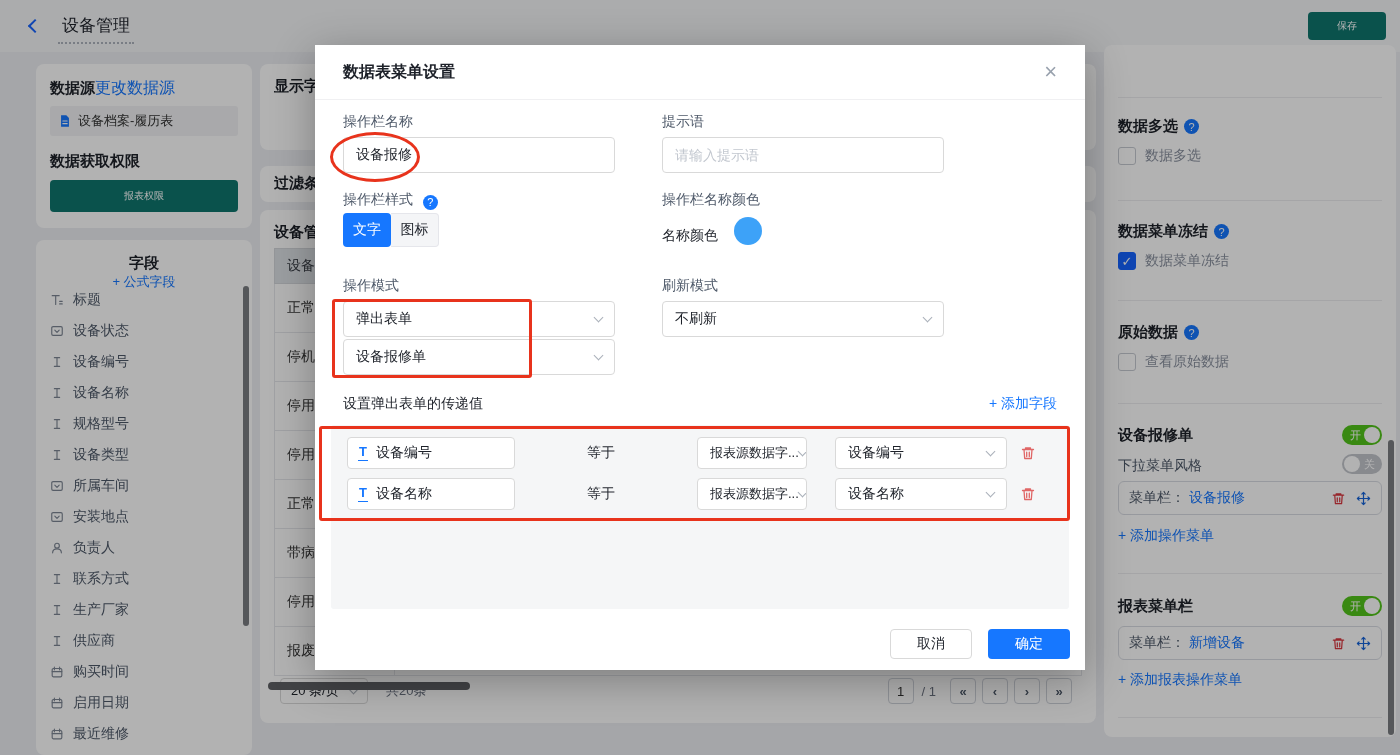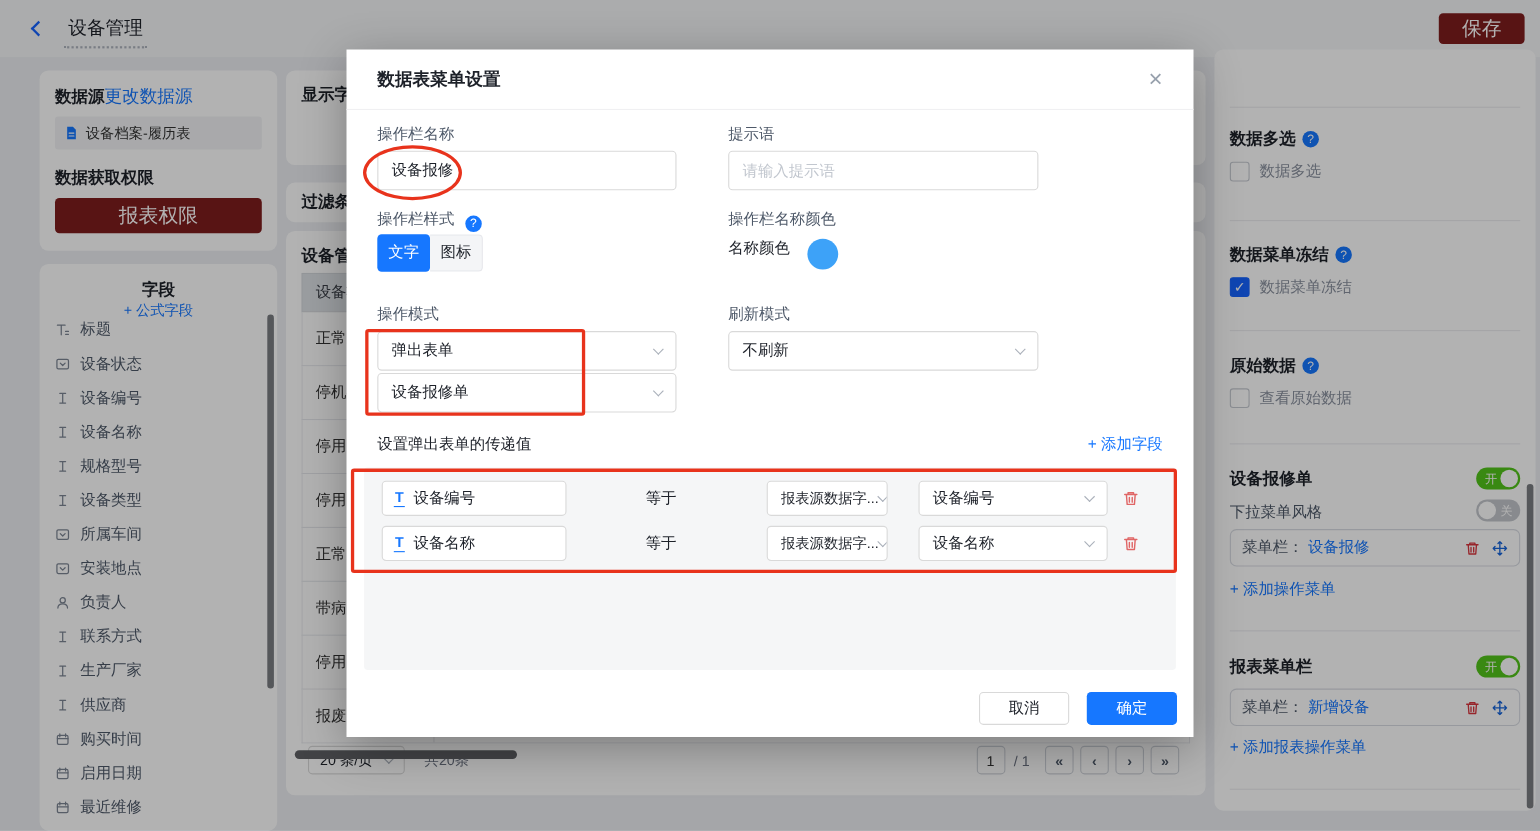--- a/index.html
+++ b/index.html
@@ -5,21 +5,21 @@
   * { margin:0; padding:0; box-sizing:border-box; }
   body { font-family:"Liberation Sans","DejaVu Sans",sans-serif; background:#9b9da2; }
   .stage { position:relative; width:1400px; height:755px; overflow:hidden; background:#eceef2; }
 
   
   .topbar { position:absolute; left:0; top:0; width:1400px; height:52px; background:#f5f6f8; z-index:1; }
   .back-chev { position:absolute; left:30px; top:21px; width:10px; height:10px;
     border-left:2.5px solid #1664ff; border-bottom:2.5px solid #1664ff; transform:rotate(45deg); cursor:pointer; }
   .page-title { position:absolute; left:58px; top:14px; font-size:17px; color:#1d2129;
     padding:0 4px 5px 4px; border-bottom:2px dotted #aeb4bd; }
-  .btn-primary { background:#7f1d1d; color:#fff; border:none; border-radius:4px; font-size:18px;
+  .btn-primary { background:#0f766e; color:#fff; border:none; border-radius:4px; font-size:10px;
     display:flex; align-items:center; justify-content:center; cursor:pointer; font-family:inherit; }
   .save-btn { position:absolute; right:14px; top:12px; width:78px; height:28px; }
 
   
   .card { position:absolute; background:#fff; border-radius:8px; z-index:1; }
   .link { color:#1677ff; cursor:pointer; }
   .sec-title { font-size:15px; font-weight:bold; color:#1d2129; }
   .help { display:inline-flex; width:15px; height:15px; border-radius:50%; background:#1677ff; color:#fff;
     font-size:11px; align-items:center; justify-content:center; margin-left:6px; vertical-align:-2px; }
   .ctl { border:1px solid #d9d9d9; border-radius:4px; background:#fff; display:flex; align-items:center;
@@ -93,21 +93,21 @@
   .m-close { margin-left:auto; font-size:22px; color:#98a1ad; cursor:pointer; line-height:1; }
   .m-label { position:absolute; font-size:14px; color:#4e5969; }
   .m-input { position:absolute; height:36px; border:1px solid #d9d9d9; border-radius:4px; padding:0 12px;
     font-size:14px; color:#1d2129; font-family:inherit; outline:none; }
   .m-input::placeholder { color:#c2c7cf; }
   .m-sel { position:absolute; height:36px; }
   .tabs { position:absolute; left:28px; top:168px; display:flex; }
   .tab { width:48px; height:34px; display:flex; align-items:center; justify-content:center; font-size:14px; cursor:pointer; }
   .tab.active { background:#1677ff; color:#fff; border-radius:4px; }
   .tab.plain { background:#f4f5f7; color:#1d2129; border:1px solid #e5e6eb; border-left:none; border-radius:0 4px 4px 0; }
-  .nc-row { position:absolute; left:347px; top:172px; display:flex; align-items:flex-start; gap:16px; }
+  .nc-row { position:absolute; left:347px; top:172px; display:flex; align-items:flex-end; gap:16px; }
   .nc-swatch { width:28px; height:28px; border-radius:50%; background:#3da2f8; cursor:pointer; }
   .tpanel { position:absolute; left:16px; top:380px; width:738px; height:184px; background:#f5f6f7; border-radius:3px; }
   .trow { position:absolute; left:16px; right:16px; height:32px; display:flex; align-items:center; }
   .tfield { width:168px; height:32px; background:#fff; border:1px solid #d9d9d9; border-radius:4px;
     display:flex; align-items:center; gap:8px; padding:0 10px; font-size:14px; color:#1d2129; }
   .tee { color:#1677ff; font-size:13px; font-weight:bold; border-bottom:1.5px solid #1677ff; line-height:1.1; padding:0 1px; }
   .top-label { position:absolute; left:240px; font-size:14px; color:#1d2129; }
   .tsel1 { position:absolute; left:350px; width:110px; height:32px; font-size:13px; white-space:nowrap; overflow:hidden; }
   .tsel2 { position:absolute; left:488px; width:172px; height:32px; }
   .t-trash { position:absolute; left:673px; width:16px; height:16px; color:#e06666; cursor:pointer; }

